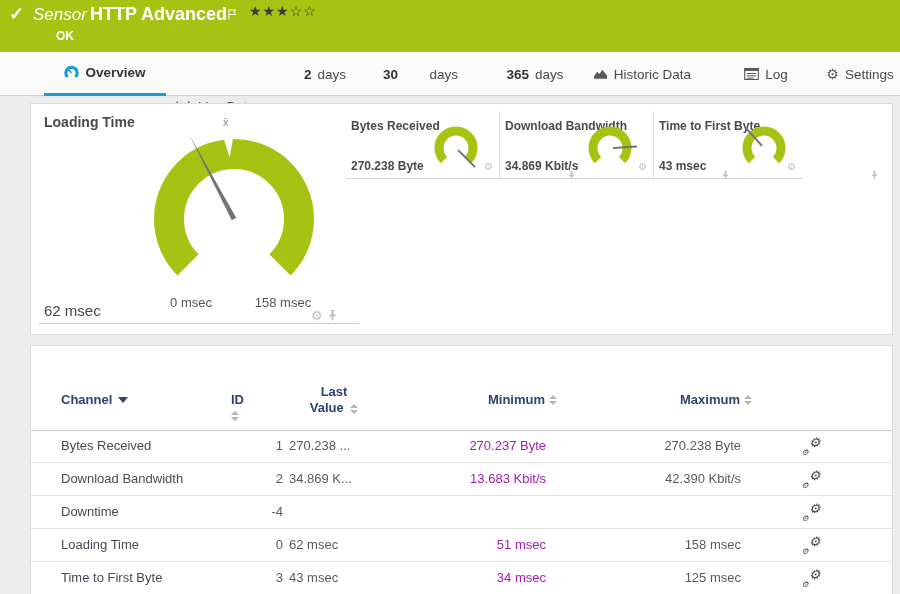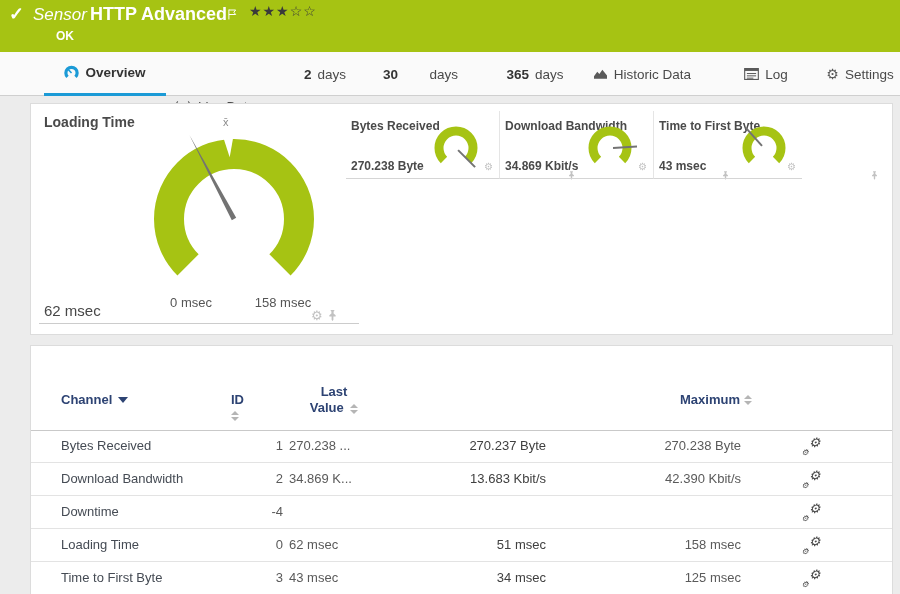--- a/index.html
+++ b/index.html
@@ -60,21 +60,21 @@
   .sorts{display:inline-flex;flex-direction:column;gap:2px;justify-content:center;}
   .tri-up{width:0;height:0;border-left:4px solid transparent;border-right:4px solid transparent;border-bottom:4px solid #b5b5b5;}
   .tri-dn{width:0;height:0;border-left:4px solid transparent;border-right:4px solid transparent;border-top:4px solid #b5b5b5;}
   .tri-solid{display:inline-block;width:0;height:0;border-left:5px solid transparent;border-right:5px solid transparent;border-top:6px solid #2d4373;vertical-align:1px;margin-left:6px;}
 
   .trow{position:absolute;left:0;width:100%;height:33px;border-bottom:1px solid #e3e3e3;box-sizing:border-box;font-size:13px;}
   .trow span{position:absolute;top:8px;white-space:nowrap;}
   .c1{left:30px;color:#454b54;}
   .c2{left:200px;width:52px;text-align:right;color:#5a5a5a;}
   .c3{left:258px;width:90px;color:#5a5a5a;}
-  .c4{left:330px;width:185px;text-align:right;color:#404040;}
+  .c4{left:330px;width:185px;text-align:right;color:#a21caf;}
   .c5{left:525px;width:185px;text-align:right;color:#5a5a5a;}
   .c6{left:760px;width:40px;text-align:center;}
   .chgear{position:relative;display:inline-block;width:19px;height:17px;color:#4a4a4a;cursor:pointer;font-style:normal;}
   .chgear .g1{position:absolute;right:0;top:-3px;font-size:13px;}
   .chgear .g2{position:absolute;left:0;bottom:-2px;font-size:8px;}
   .avg-mark{font-size:11px;fill:#8a8a8a;}
 </style>
 </head>
 <body>
 
@@ -232,20 +232,27 @@
         </span>
     </div>
     <div class="th th-last">
       <div>Last</div>
       <div><span>Value</span>
         <span class="sorts" style="vertical-align:middle;margin-left:3px;">
             <i class="tri-up"></i>
             <i class="tri-dn"></i>
           </span></div>
     </div>
+    <div class="th th-min">
+      <span>Minimum</span>
+      <span class="sorts">
+          <i class="tri-up"></i>
+          <i class="tri-dn"></i>
+        </span>
+    </div>
     <div class="th th-max">
       <span>Maximum</span>
       <span class="sorts">
           <i class="tri-up"></i>
           <i class="tri-dn"></i>
         </span>
     </div>
     <div class="thead-border"></div>
 
     <div class="trow" style="top:84px;">

